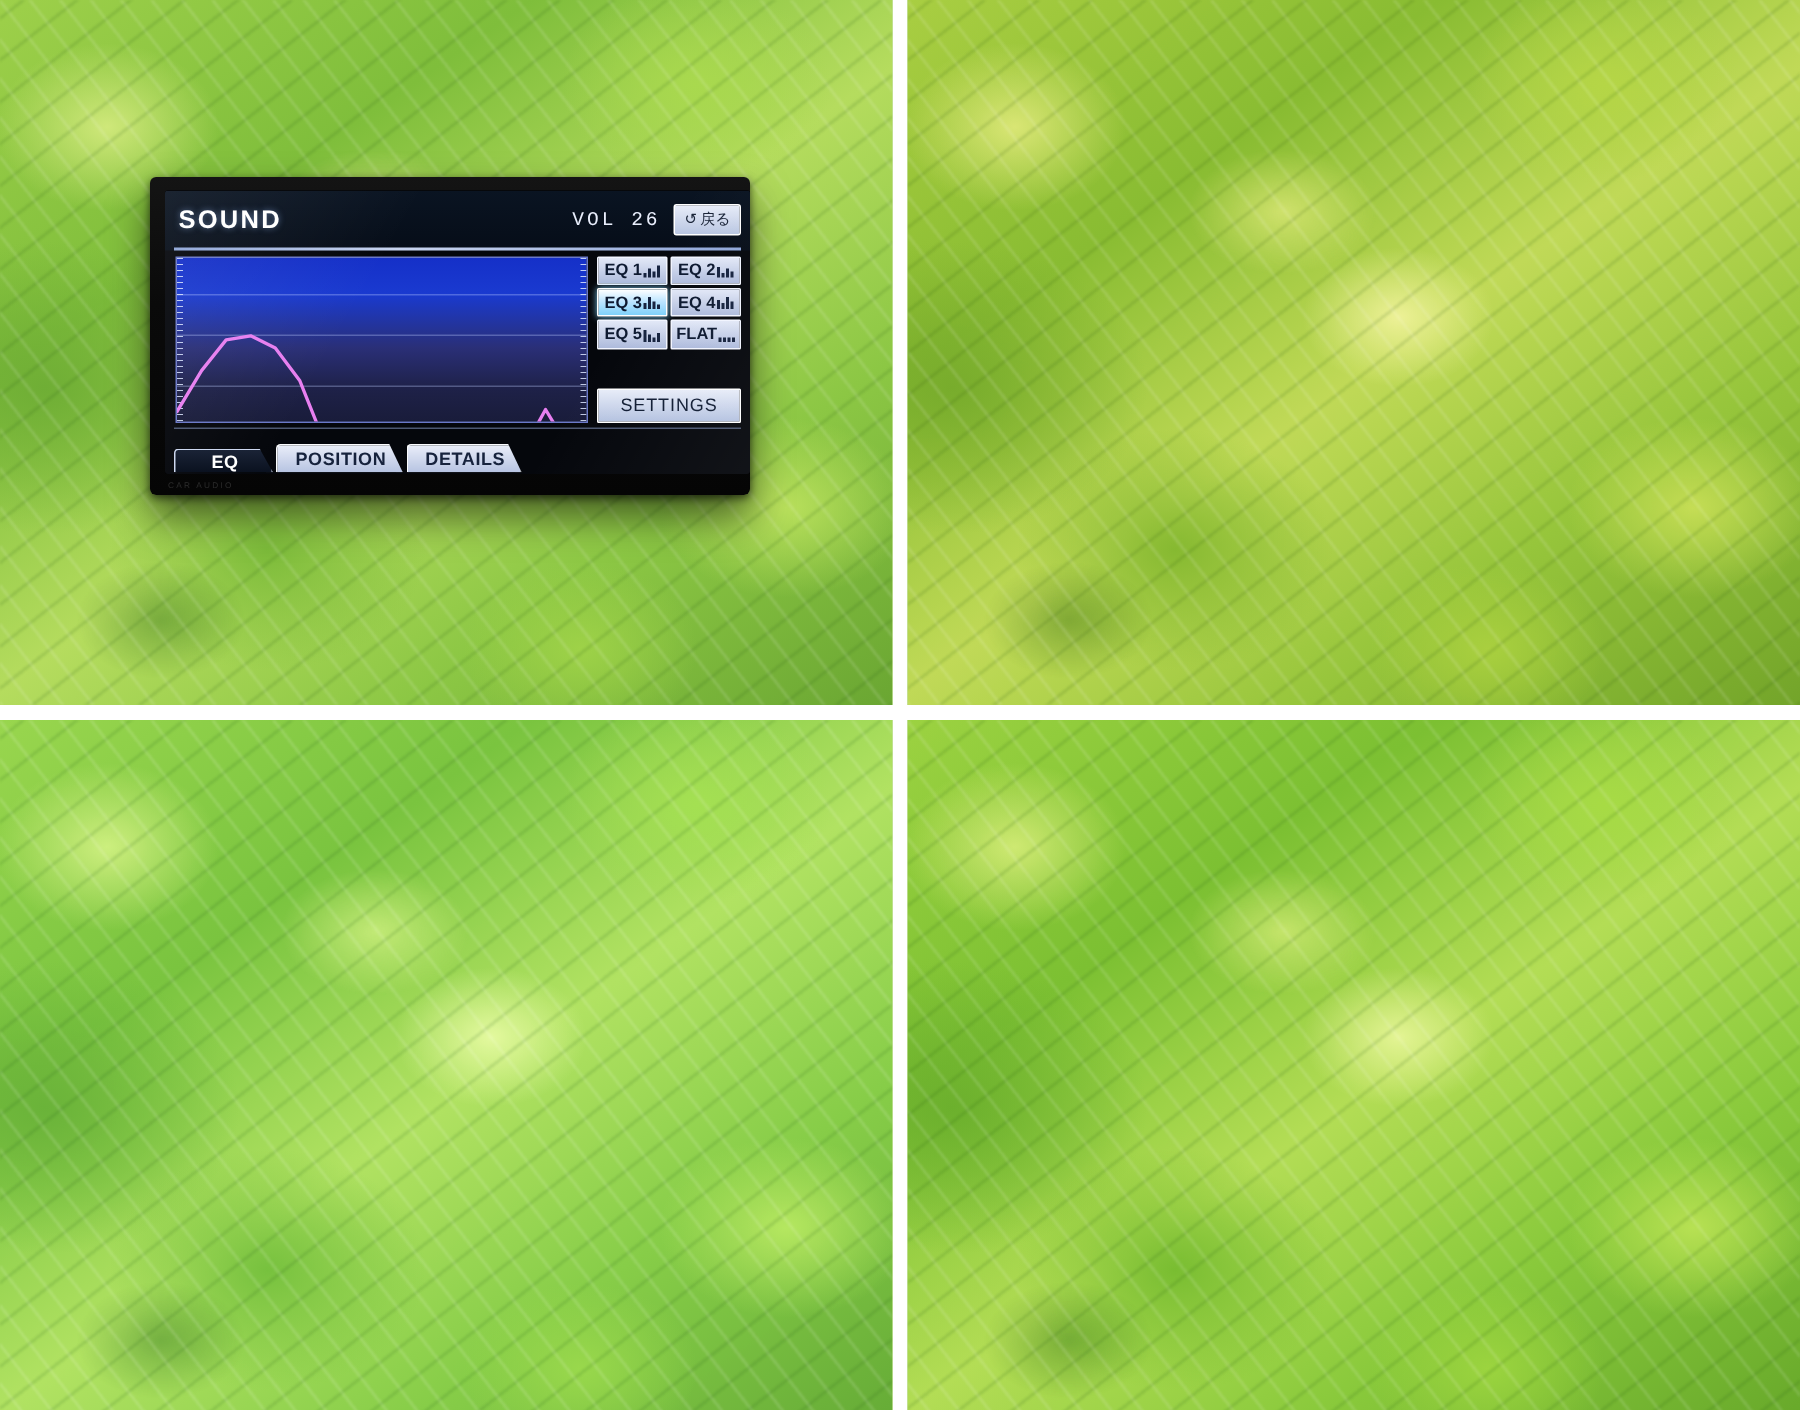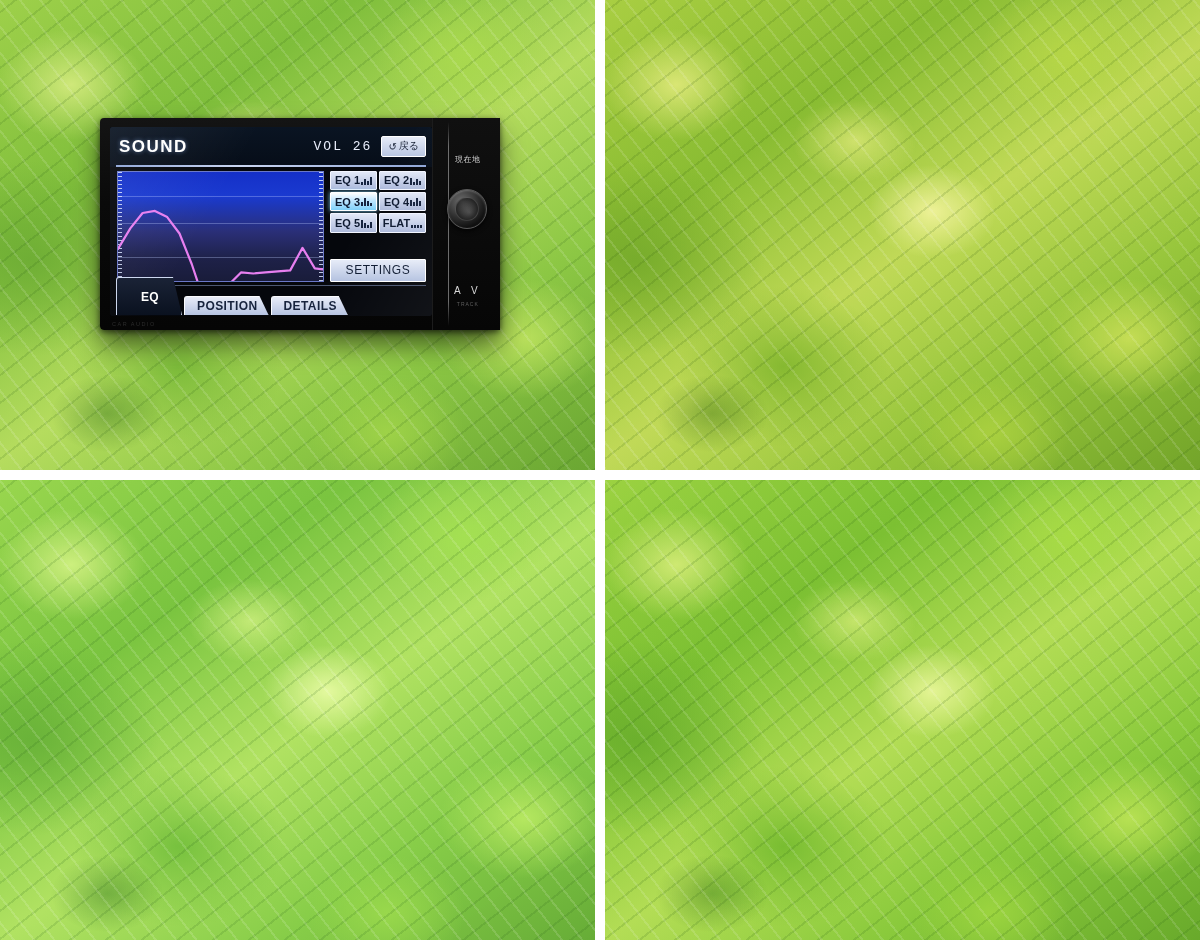--- a/index.html
+++ b/index.html
@@ -339,21 +339,21 @@
     border: 1px solid #fbfcff;
     border-bottom: none;
     border-radius: 3px 9px 0 0;
     clip-path: polygon(0 0, calc(100% - 9px) 0, 100% 100%, 0 100%);
   }
   .tab.active {
     background: linear-gradient(180deg, #1a2336 0%, #0a111f 100%);
     color: #ffffff;
     border-color: #cdd8f0;
     z-index: 3;
-    height: 38px;
+    height: 16px;
   }
 </style>
 </head>
 <body>
 
 <div class="grid">
 
   <div class="photo">
     <div class="leaves"></div>
 
@@ -451,27 +451,20 @@
 
           <div class="tabs">
             <div class="tab active">EQ</div>
             <div class="tab">POSITION</div>
             <div class="tab">DETAILS</div>
           </div>
 
         </div>
       </div>
 
-      <div class="side-panel">
-        <div class="side-sep"></div>
-        <div class="side-label-top">現在地</div>
-        <div class="knob"></div>
-        <div class="side-av">A V</div>
-        <div class="side-av-sub">TRACK</div>
-      </div>
       <div class="unit-brand">CAR AUDIO</div>
     </div>
   </div>
 
   <div class="photo">
     <div class="leaves" style="background-position: 30% 60%; filter: hue-rotate(-6deg) saturate(1.05);"></div>
 
   </div>
 
   <div class="photo">

